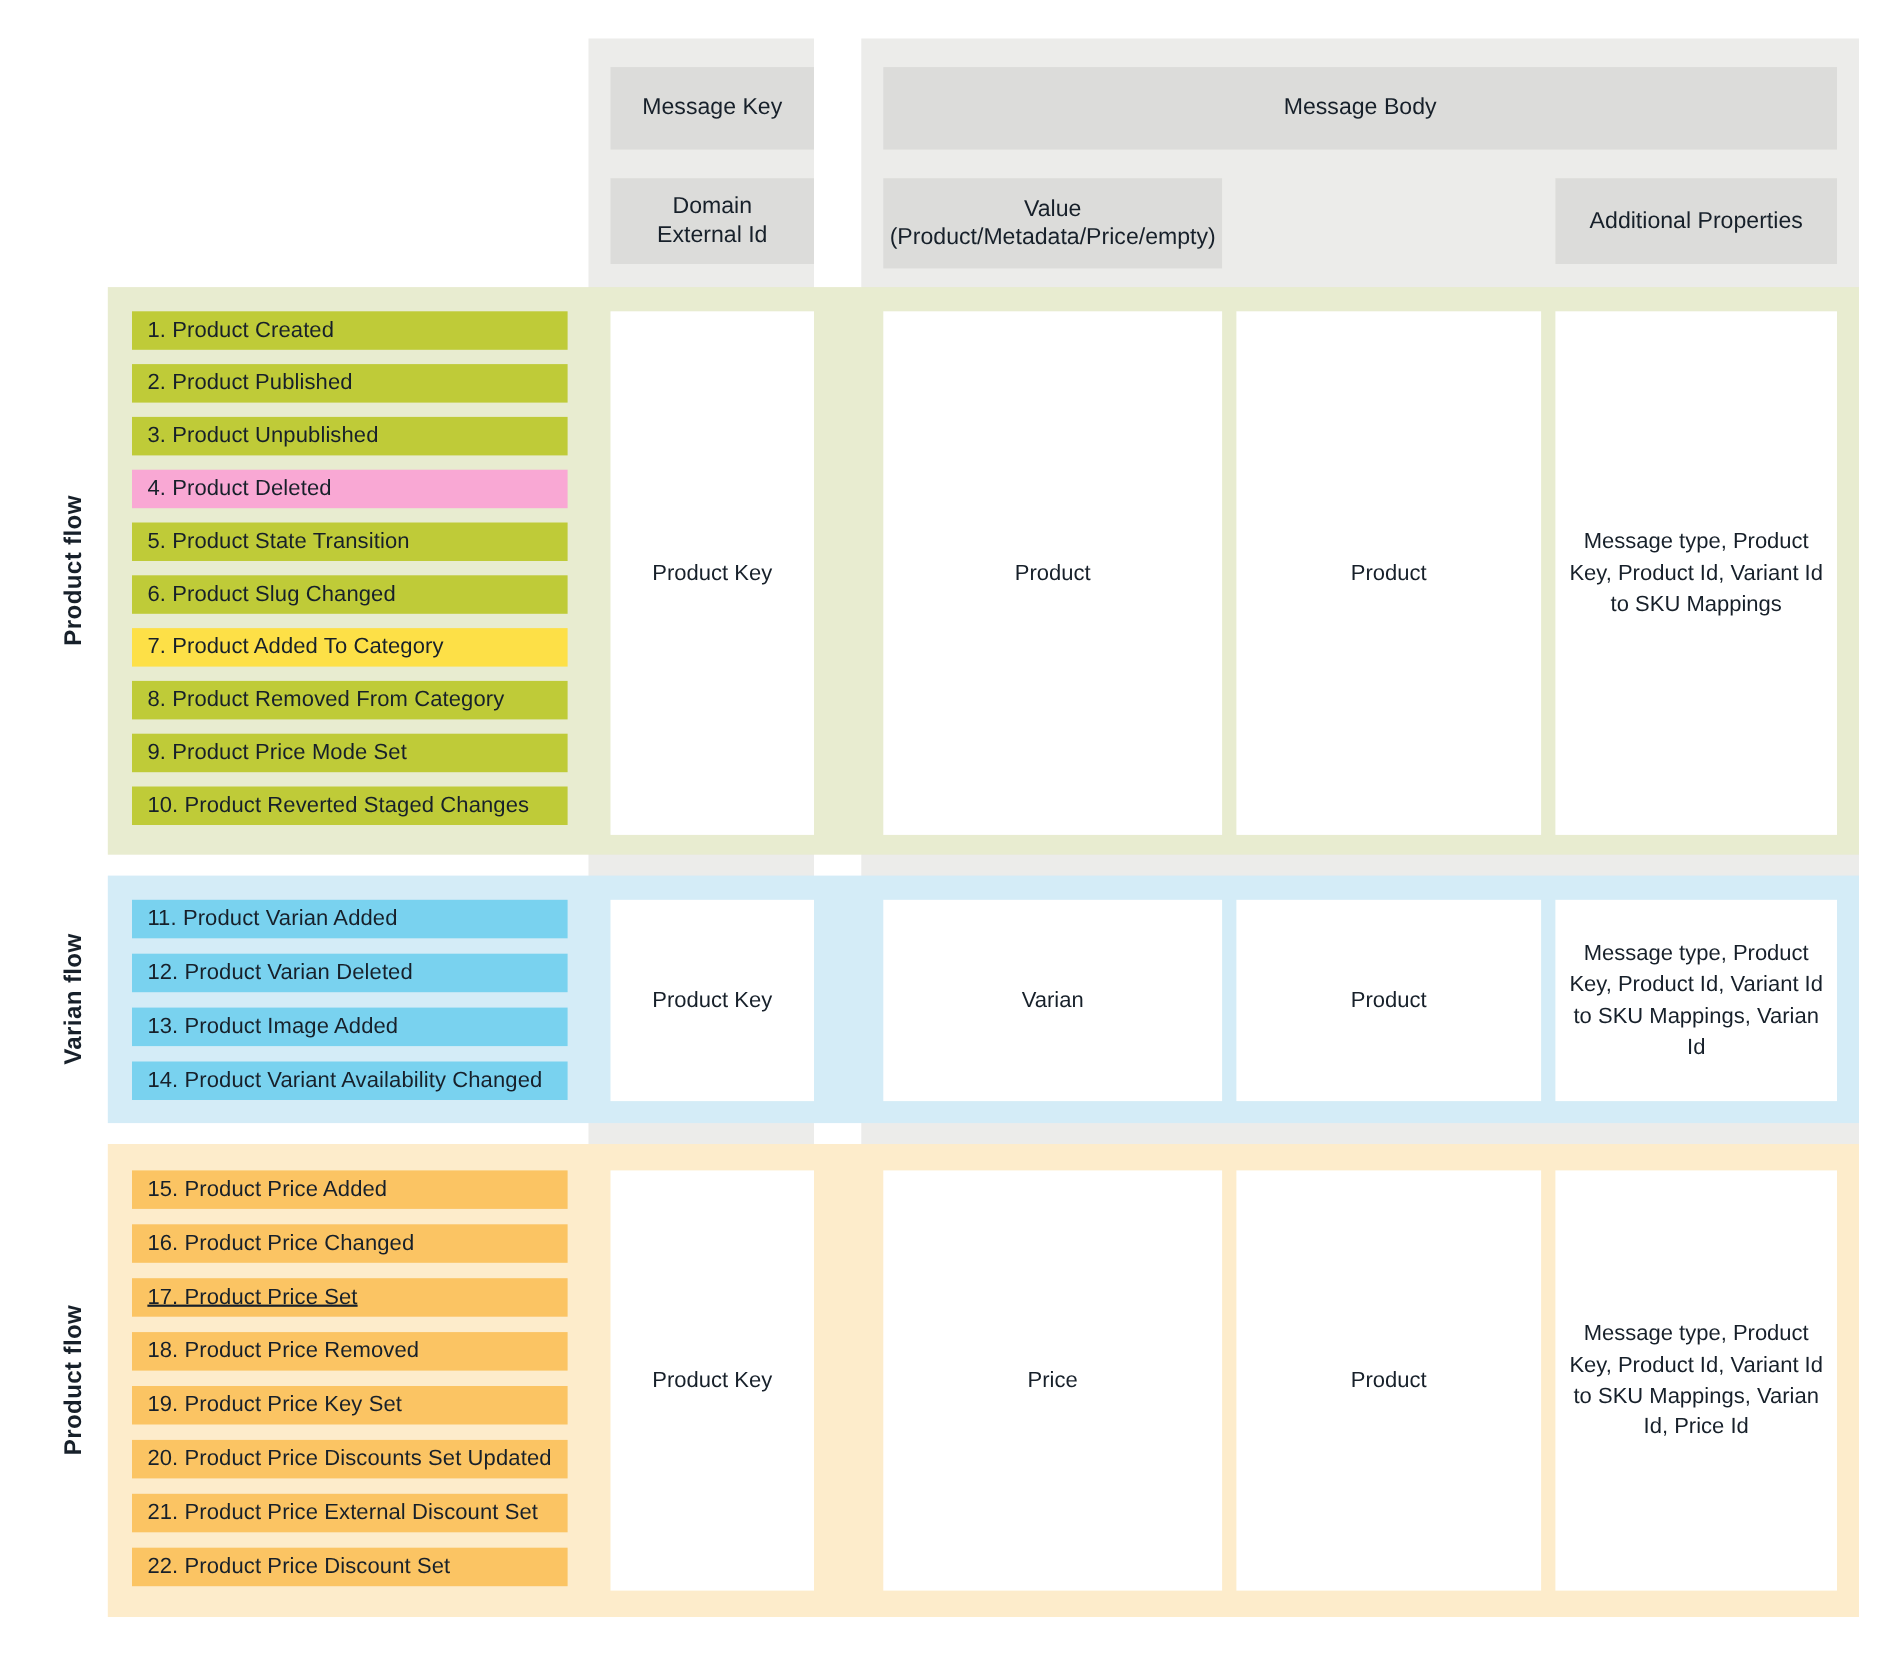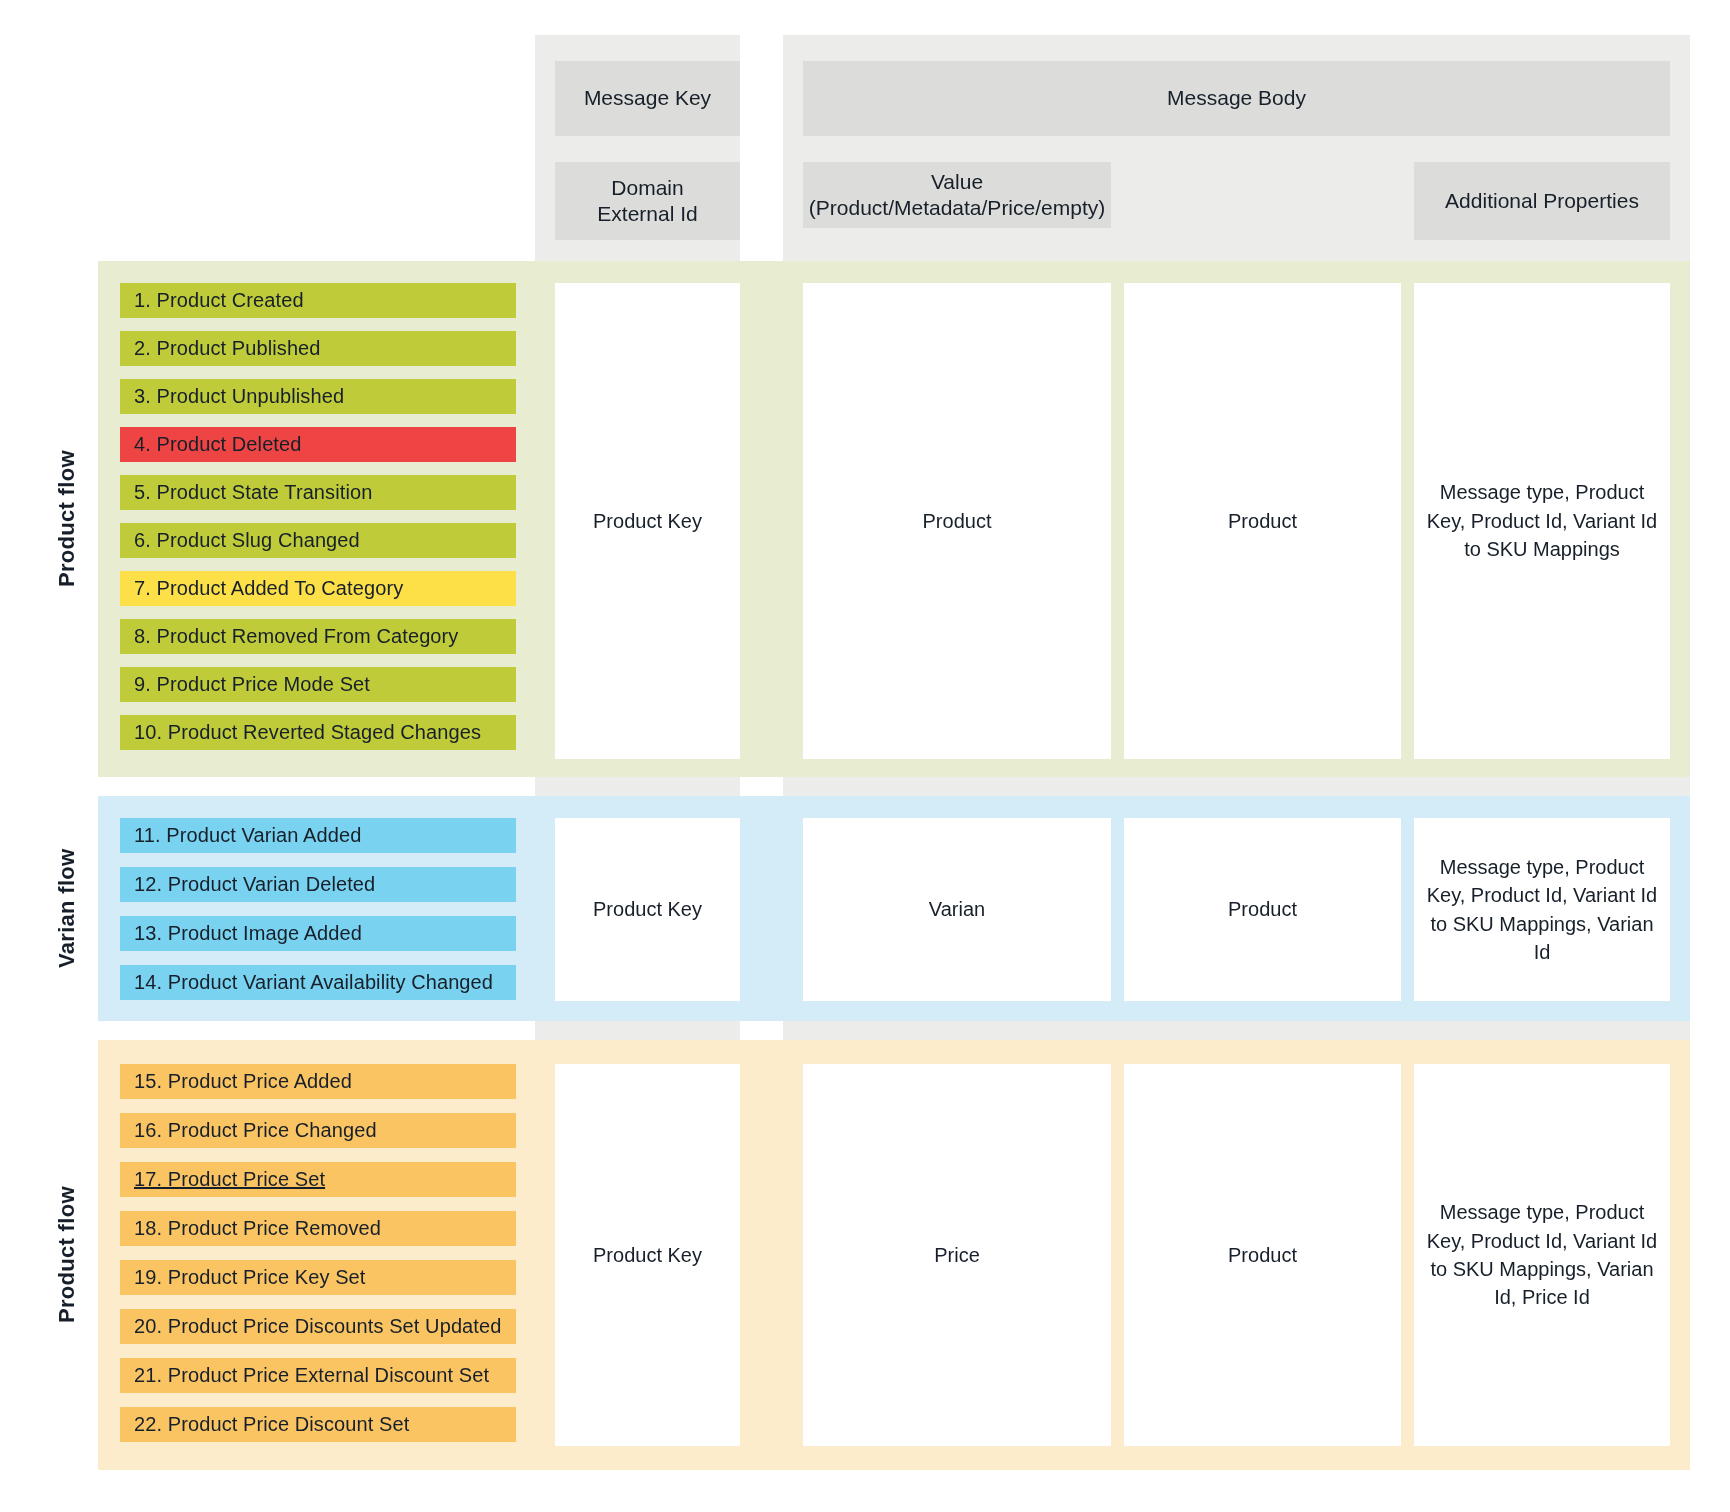--- a/index.html
+++ b/index.html
@@ -91,21 +91,21 @@
   </div>
   <div class="abs hdr" style="left:803px; top:61px; width:867px; height:75px;">
     <span>Message Body</span>
   </div>
 
   <div class="abs hdr" style="left:555px; top:162px; width:185px; height:78px; flex-direction:column; line-height:1.25;">
     <span>Domain</span>
     <span>External Id</span>
   </div>
 
-  <div class="abs hdr" style="left:803px; top:162px; width:308px; height:66px; flex-direction:column; line-height:1.25;">
+  <div class="abs hdr" style="left:803px; top:162px; width:308px; height:82px; flex-direction:column; line-height:1.25;">
     <span>Value</span>
     <span>(Product/Metadata/Price/empty)</span>
   </div>
 
 
   <div class="abs hdr" style="left:1414px; top:162px; width:256px; height:78px;">
     <span>Additional Properties</span>
   </div>
 
   <div class="abs rowband" style="left:98px; top:261px; width:1592px; height:516px; background:#e8ecd0;"></div>
@@ -117,21 +117,21 @@
   <div class="abs" style="left:120px; top:283px; width:396px; height:476px;">
     <div class="chip" style="background:#bfcb38; height:35px; margin-bottom:13px;">
         <span>1. Product Created</span>
       </div>
     <div class="chip" style="background:#bfcb38; height:35px; margin-bottom:13px;">
         <span>2. Product Published</span>
       </div>
     <div class="chip" style="background:#bfcb38; height:35px; margin-bottom:13px;">
         <span>3. Product Unpublished</span>
       </div>
-    <div class="chip" style="background:#ef4444; height:35px; margin-bottom:13px;">
+    <div class="chip" style="background:#f9a8d4; height:35px; margin-bottom:13px;">
         <span>4. Product Deleted</span>
       </div>
     <div class="chip" style="background:#bfcb38; height:35px; margin-bottom:13px;">
         <span>5. Product State Transition</span>
       </div>
     <div class="chip" style="background:#bfcb38; height:35px; margin-bottom:13px;">
         <span>6. Product Slug Changed</span>
       </div>
     <div class="chip" style="background:#fde047; height:35px; margin-bottom:13px;">
         <span>7. Product Added To Category</span>

